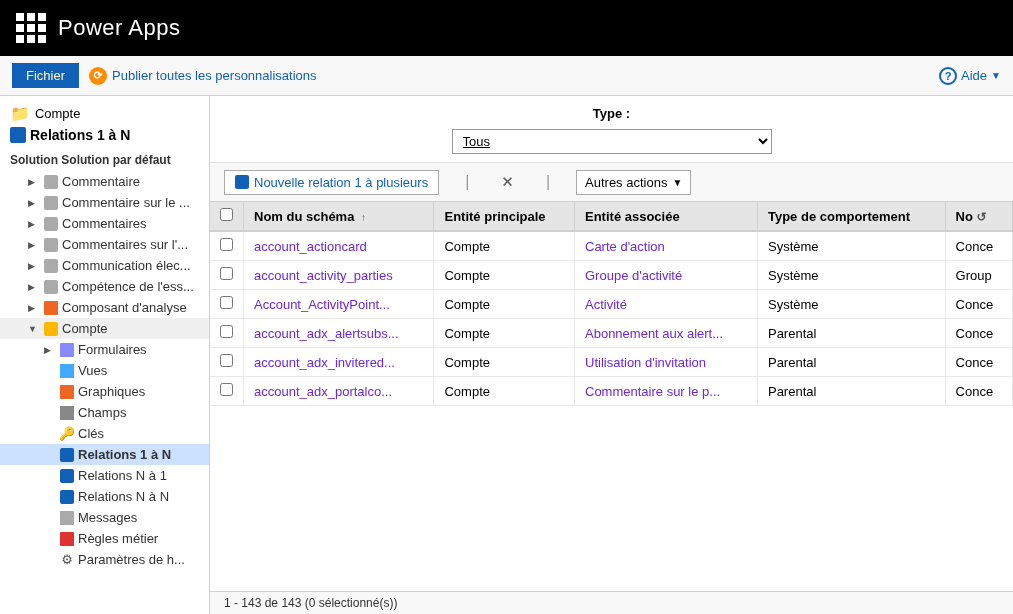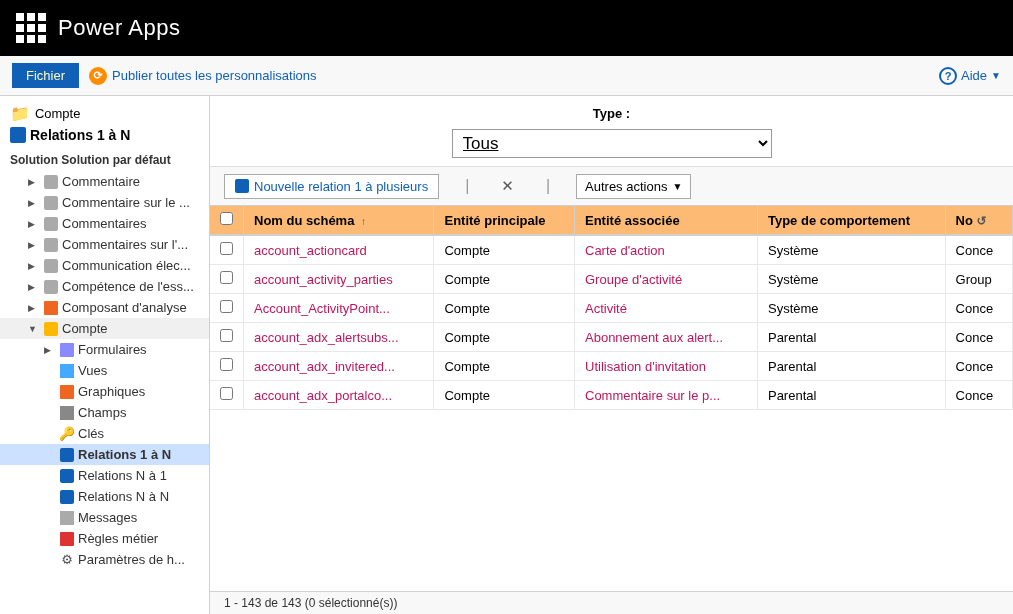--- a/index.html
+++ b/index.html
@@ -181,21 +181,21 @@
       gap: 8px;
       background: #fff;
       border-bottom: 1px solid #e0e0e0;
       flex-direction: column;
     }
     .filter-label {
       font-size: 13px;
       font-weight: 600;
     }
     .filter-select {
-      font-size: 17px;
+      font-size: 13px;
       font-family: inherit;
       padding: 3px 20px 3px 6px;
       border: 1px solid #999;
       min-width: 320px;
       background: #fff;
       cursor: pointer;
       text-decoration: underline;
     }
 
     
@@ -248,21 +248,21 @@
     .table-container {
       flex: 1;
       overflow: auto;
     }
     table {
       width: 100%;
       border-collapse: collapse;
       font-size: 13px;
     }
     thead th {
-      background: #fdba74;
+      background: #e5e5e5;
       border-bottom: 2px solid #d0d0d0;
       border-right: 1px solid #d0d0d0;
       padding: 6px 10px;
       text-align: left;
       font-weight: 600;
       white-space: nowrap;
       position: sticky;
       top: 0;
     }
     thead th:first-child {
@@ -274,21 +274,21 @@
     }
     tbody td {
       padding: 6px 10px;
       border-right: 1px solid #e8e8e8;
       white-space: nowrap;
       overflow: hidden;
       text-overflow: ellipsis;
       max-width: 200px;
     }
     tbody td.link-cell {
-      color: #be185d;
+      color: #6d28d9;
       cursor: pointer;
     }
     td:first-child {
       text-align: center;
       width: 30px;
     }
 
     
     .status-bar {
       border-top: 1px solid #d0d0d0;

